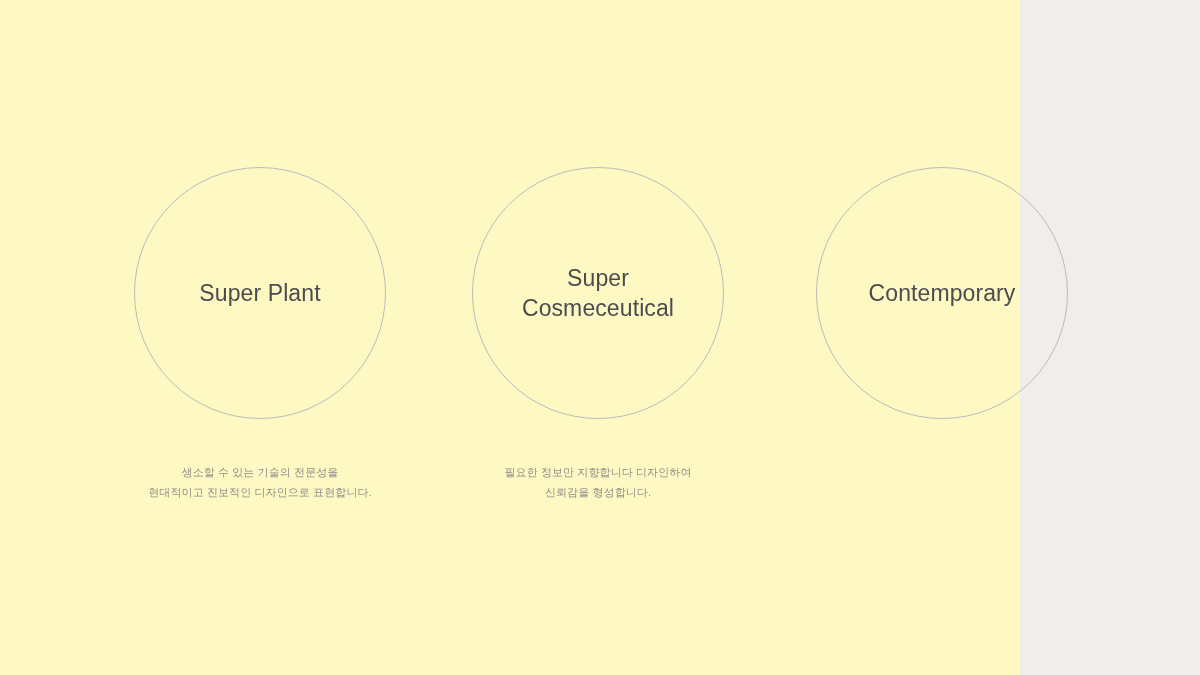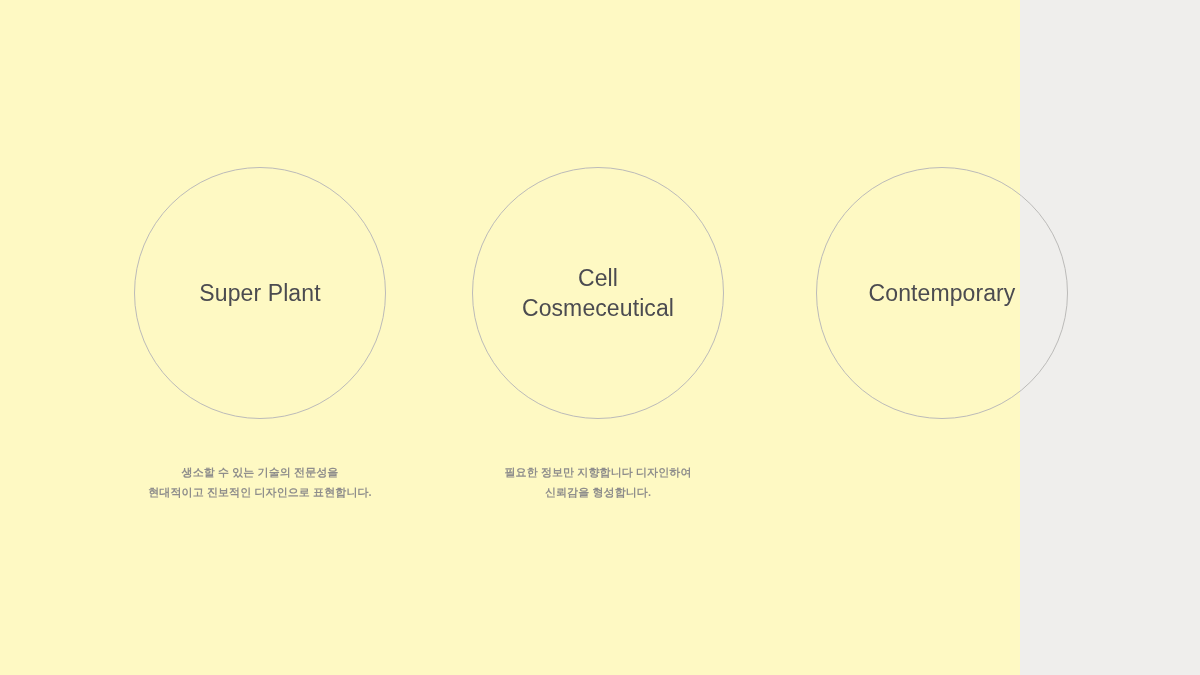--- a/index.html
+++ b/index.html
@@ -68,21 +68,21 @@
   }
 
   .caption {
     position: absolute;
     left: 50%;
     transform: translateX(-50%);
     top: 295px;
     width: 340px;
     text-align: center;
     font-size: 11px;
-    font-weight: 700;
+    font-weight: 400;
     line-height: 20px;
     color: #8f8e8c;
     letter-spacing: 0.1px;
     white-space: pre-line;
   }
 </style>
 </head>
 <body>
 
 <div id="stage">
@@ -91,21 +91,21 @@
     <div class="concept concept-1">
       <div class="circle">
         <div class="circle-title">Super Plant</div>
       </div>
       <div class="caption">생소할 수 있는 기술의 전문성을
 현대적이고 진보적인 디자인으로 표현합니다.</div>
     </div>
 
     <div class="concept concept-2">
       <div class="circle">
-        <div class="circle-title">Cell
+        <div class="circle-title">Super
 Cosmeceutical</div>
       </div>
       <div class="caption">필요한 정보만 지향합니다 디자인하여
 신뢰감을 형성합니다.</div>
     </div>
 
     <div class="concept concept-3">
       <div class="circle">
         <div class="circle-title">Contemporary</div>
       </div>

